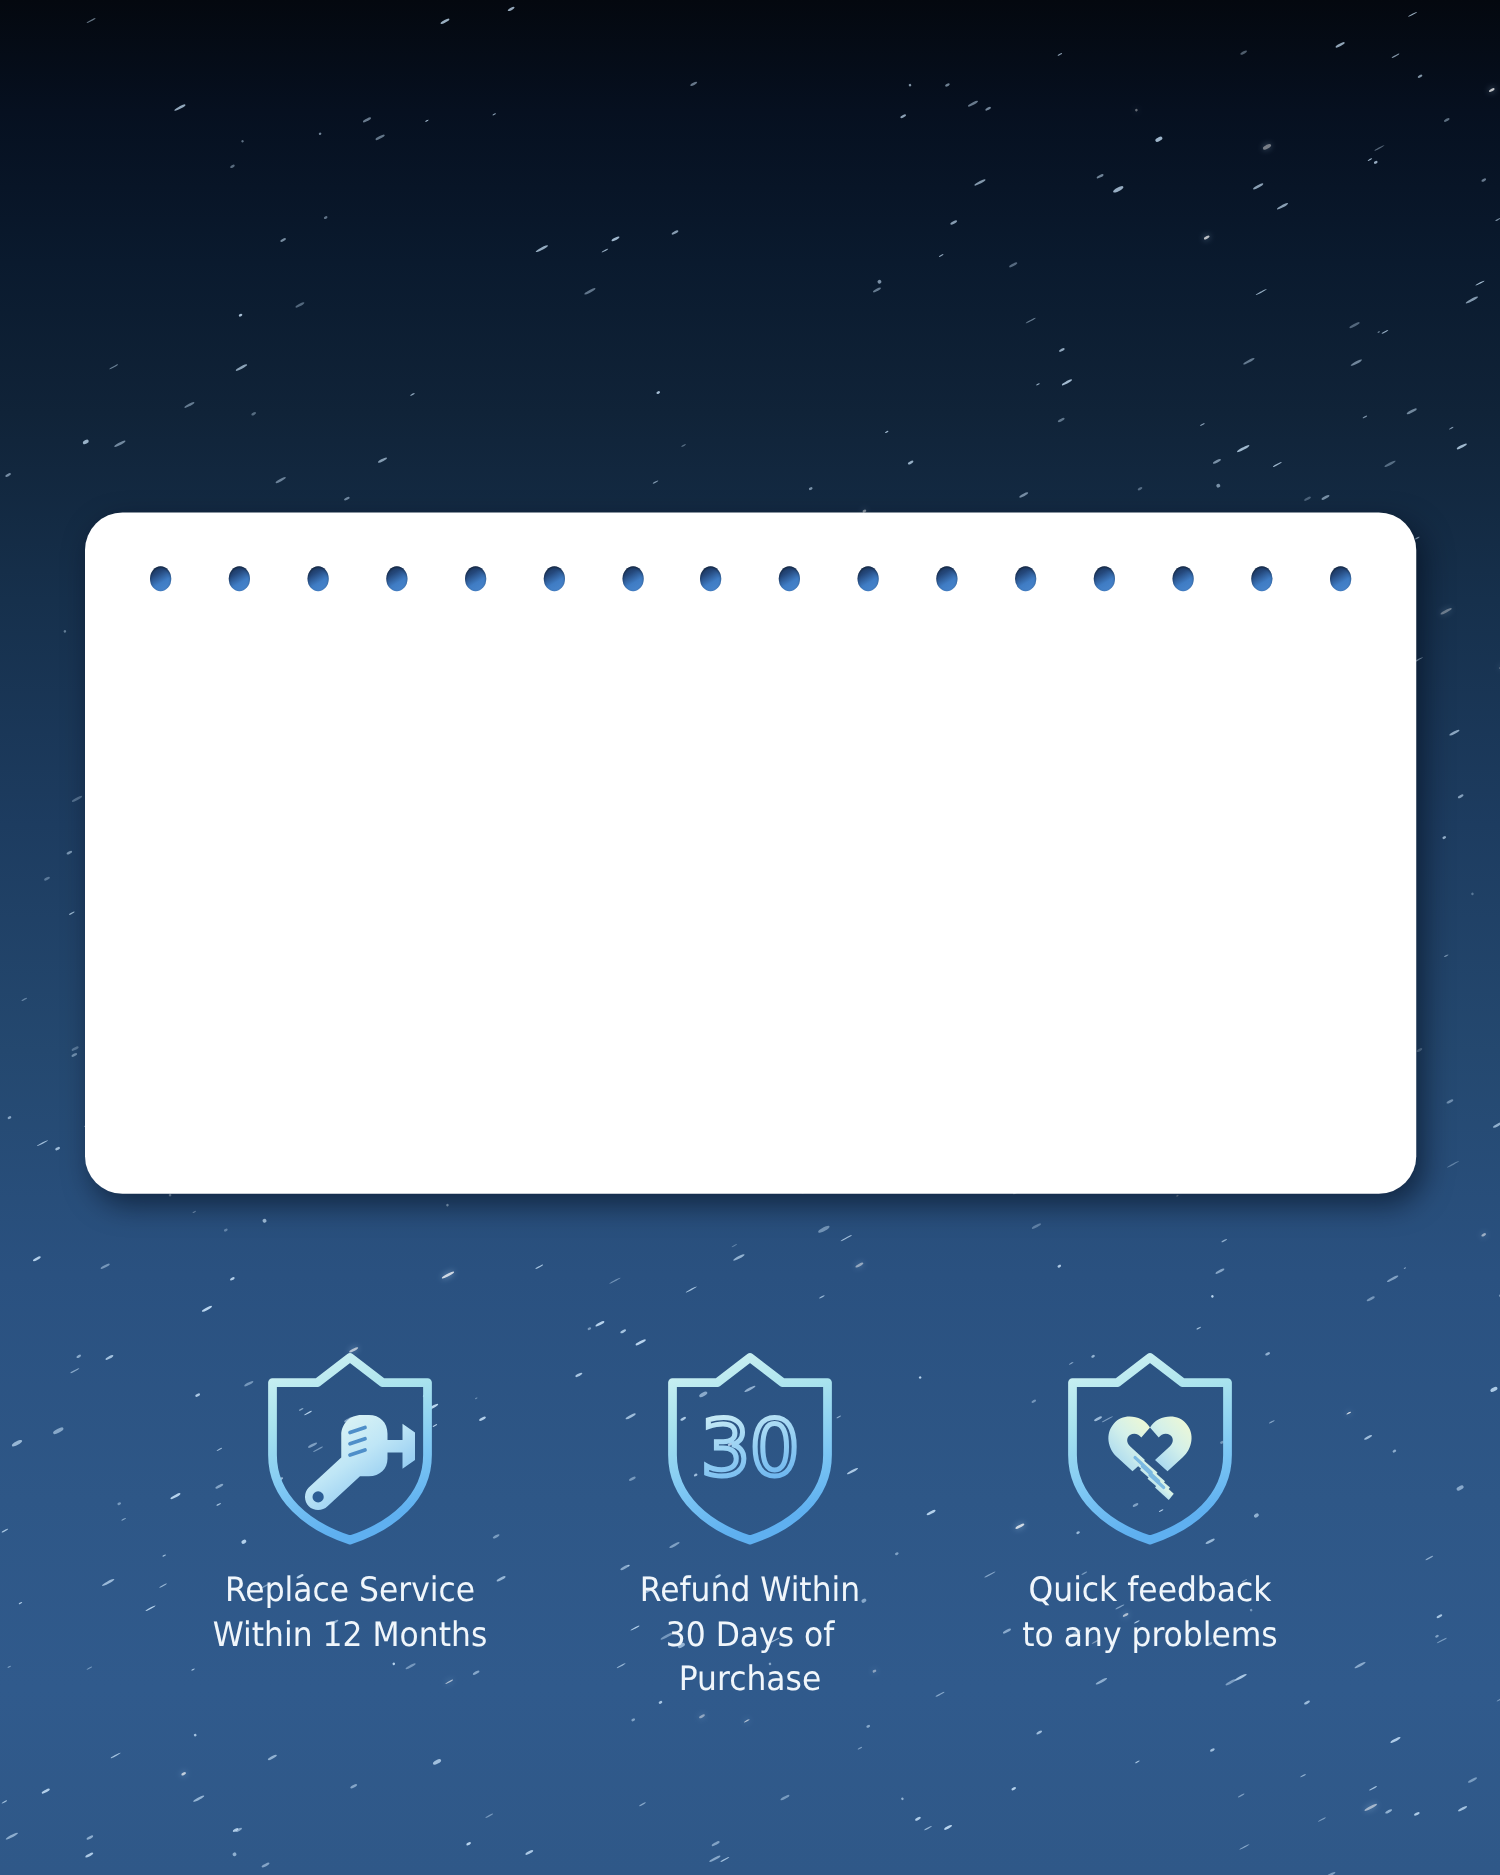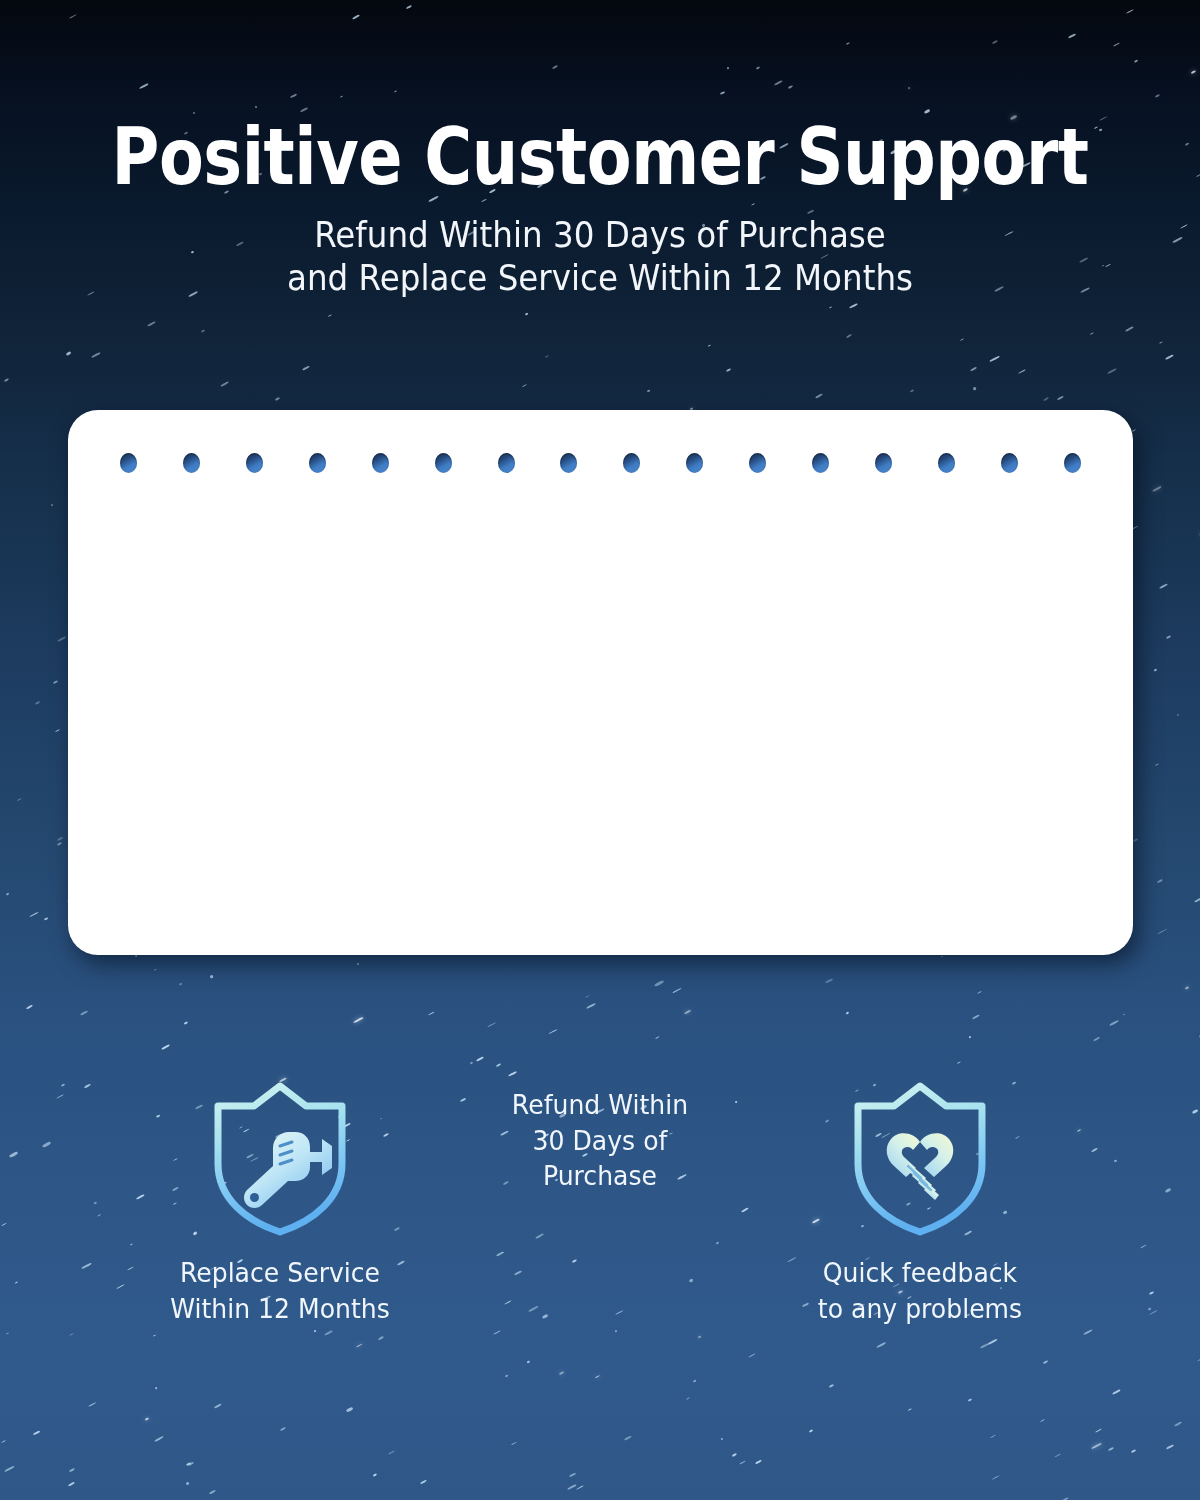--- a/index.html
+++ b/index.html
@@ -646,27 +646,20 @@
       <div class="star" style="left: 192.915px; top: 112.06px; width: 2.03359px; height: 1.99329px; opacity: 0.44; border-radius: 50%;"></div>
       <div class="star" style="left: 184.418px; top: 131.991px; width: 4.18667px; height: 2.1409px; opacity: 0.41; border-radius: 50%;"></div>
       <div class="star" style="left: 339.595px; top: 1124.89px; width: 10.863px; height: 1.55033px; opacity: 0.87; border-radius: 50%;"></div>
       <div class="star" style="left: 1043.69px; top: 794.908px; width: 4.58264px; height: 1.66218px; opacity: 0.74; border-radius: 50%;"></div>
       <div class="star" style="left: 153.473px; top: 1334.62px; width: 3.48503px; height: 1.25518px; opacity: 0.74; border-radius: 50%;"></div>
       <div class="star" style="left: 672.137px; top: 667.27px; width: 5.94974px; height: 2.50094px; opacity: 0.48; border-radius: 50%;"></div>
       <div class="star" style="left: 144.583px; top: 1418.12px; width: 4.22485px; height: 2.36042px; opacity: 0.71; border-radius: 50%; box-shadow: rgba(190, 225, 255, 0.85) 0px 0px 5px; background: rgb(255, 255, 255);"></div>
       <div class="star" style="left: 56.4926px; top: 1095.68px; width: 7.9941px; height: 1.43645px; opacity: 0.55; border-radius: 50%;"></div>
     </div>
 
-  <div class="header">
-    <div class="title">Positive Customer Support</div>
-    <div class="subtitle">
-      <div>Refund Within 30 Days of Purchase</div>
-      <div>and Replace Service Within 12 Months</div>
-    </div>
-  </div>
 
   <div class="card">
     <div class="dot-row" id="dot-row">
         <div class="dot"></div>
         <div class="dot"></div>
         <div class="dot"></div>
         <div class="dot"></div>
         <div class="dot"></div>
         <div class="dot"></div>
         <div class="dot"></div>
@@ -717,20 +710,39 @@
             <line x1="70" y1="75" x2="82" y2="71"></line>
             <line x1="70" y1="84" x2="82" y2="80"></line>
           </g>
         </svg>
       </div>
       <div class="feature-label">Replace Service
 Within 12 Months</div>
     </div>
 
     <div class="feature">
+      <div class="shield-wrap">
+        <svg width="140" height="158" viewBox="0 0 140 158" aria-hidden="true">
+          <defs>
+            <linearGradient id="sg2" x1="0" y1="0" x2="0.25" y2="1">
+              <stop offset="0%" stop-color="#d3f3f2"></stop>
+              <stop offset="35%" stop-color="#a9e3ee"></stop>
+              <stop offset="70%" stop-color="#7fc8f4"></stop>
+              <stop offset="100%" stop-color="#5fb0f0"></stop>
+            </linearGradient>
+            <linearGradient id="ng2" x1="0" y1="0" x2="0.3" y2="1">
+              <stop offset="0%" stop-color="#d9f4f6"></stop>
+              <stop offset="60%" stop-color="#95cff3"></stop>
+              <stop offset="100%" stop-color="#6cb5ef"></stop>
+            </linearGradient>
+          </defs>
+          <path d="M8 26 L44 26 L70 6 L96 26 L132 26 L132 84 C132 118 104 141 70 152 C36 141 8 118 8 84 Z" fill="none" stroke="url(#sg2)" stroke-width="7" stroke-linejoin="round"></path>
+          <text x="70" y="100" text-anchor="middle" font-family="DejaVu Sans, Liberation Sans, sans-serif" font-size="62" fill="none" stroke="url(#ng2)" stroke-width="4">30</text>
+        </svg>
+      </div>
       <div class="feature-label">Refund Within
 30 Days of Purchase</div>
     </div>
 
     <div class="feature">
       <div class="shield-wrap">
         <svg width="140" height="158" viewBox="0 0 140 158" aria-hidden="true">
           <defs>
             <linearGradient id="sg3" x1="0" y1="0" x2="0.25" y2="1">
               <stop offset="0%" stop-color="#d3f3f2"></stop>

